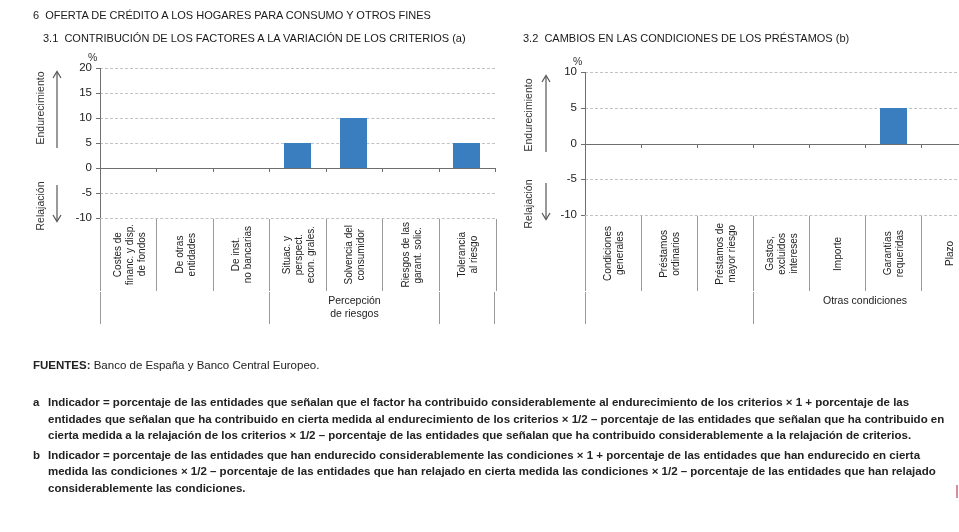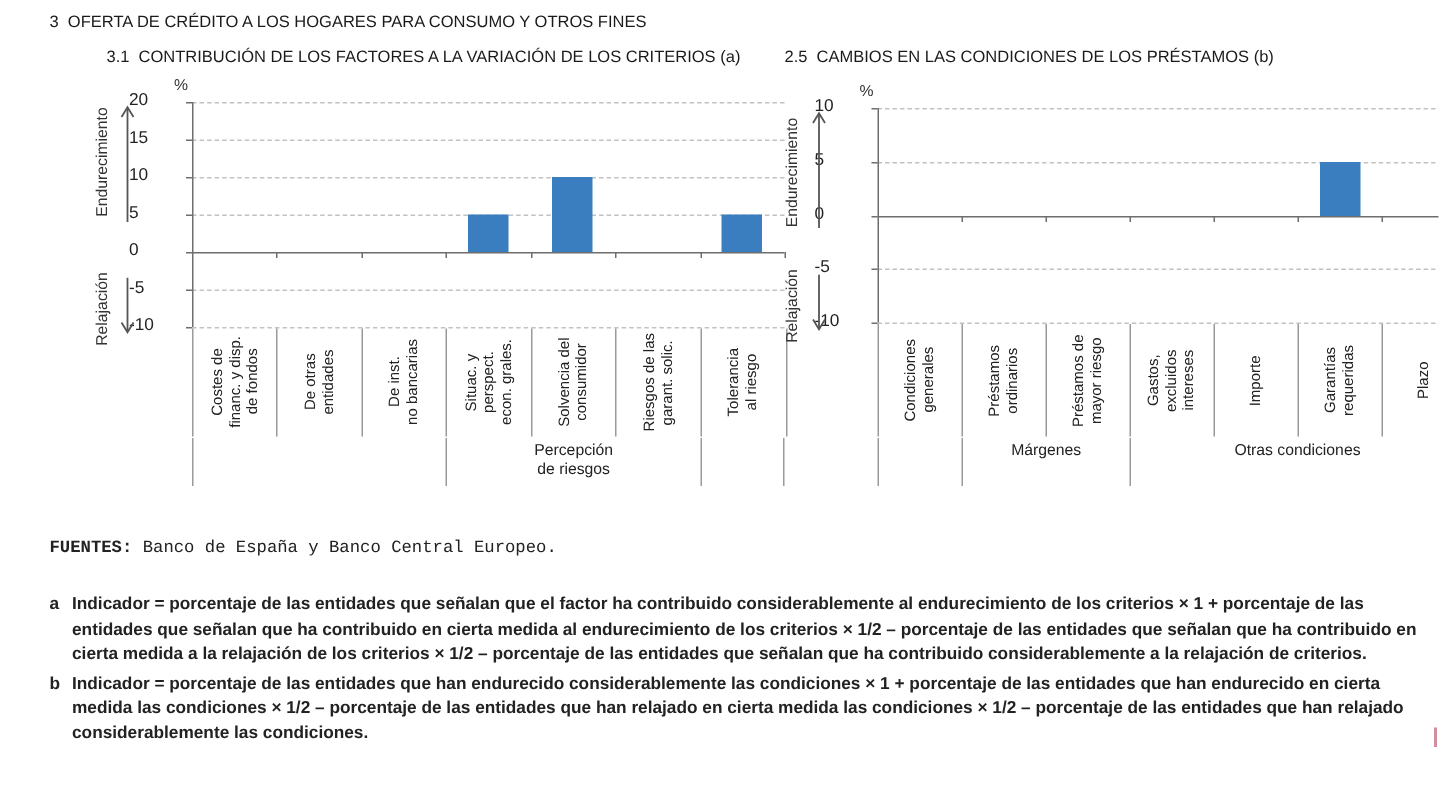--- a/index.html
+++ b/index.html
@@ -2,58 +2,58 @@
 <html><head>
 <meta charset="utf-8">
 <style>
   html,body{margin:0;padding:0;}
   body{
     width:959px;height:532px;position:relative;overflow:hidden;background:#ffffff;
     font-family:"Liberation Sans",sans-serif;color:#1f1f1f;
   }
   .page-header{position:absolute;left:33px;top:9px;font-size:11px;white-space:pre;color:#1a1a1a;}
   .chart{position:absolute;top:30px;height:300px;}
-  #chartA{left:0;width:515px;margin-left:28px;}
+  #chartA{left:0;width:515px;}
   #chartB{left:520px;width:440px;}
   .chart-title{position:absolute;top:2px;font-size:11px;white-space:pre;color:#1a1a1a;}
   #chartA .chart-title{left:43px;}
   #chartB .chart-title{left:3px;}
   .chart-canvas{position:absolute;left:0;top:0;right:0;bottom:0;}
   .gridline{position:absolute;height:0;border-top:1px dashed #c2c2c2;}
   .zeroline{position:absolute;height:1px;background:#6e6e6e;}
   .yaxis{position:absolute;width:1px;background:#6e6e6e;}
-  .ytick-label{position:absolute;width:34px;text-align:left;font-size:11.5px;color:#222;}
+  .ytick-label{position:absolute;width:34px;text-align:right;font-size:11.5px;color:#222;}
   .axis-tick{position:absolute;width:4px;height:1px;background:#6e6e6e;}
   .btick{position:absolute;width:1px;height:4px;background:#6e6e6e;}
   .bar{position:absolute;}
   .pct{position:absolute;font-size:10.5px;color:#333;}
   .dir-word{position:absolute;width:100px;height:14px;line-height:14px;text-align:center;
     font-size:10.5px;color:#333;transform:rotate(-90deg);}
   .arrow-svg{position:absolute;}
   .cat-cell{position:absolute;display:flex;align-items:center;justify-content:center;
     border-left:1px solid #9a9a9a;overflow:hidden;}
   .cat-cell.last{border-right:1px solid #9a9a9a;}
   .cat-label{writing-mode:vertical-rl;transform:rotate(180deg);white-space:pre-line;
     font-size:10px;line-height:1.18;text-align:center;color:#222;}
   .grp-cell{position:absolute;display:flex;justify-content:center;align-items:flex-start;
     border-left:1px solid #9a9a9a;font-size:10.5px;line-height:1.25;text-align:center;
     white-space:pre-line;color:#222;padding-top:2px;box-sizing:border-box;}
   .grp-cell.last{border-right:1px solid #9a9a9a;}
   .notes{position:absolute;left:33px;right:13px;top:359px;font-size:11.5px;color:#222;}
-  .sources{margin-bottom:23px;font-family:Liberation Mono, monospace;}
+  .sources{margin-bottom:23px;}
   .fw-b{font-weight:bold;}
   .footnote{display:flex;line-height:16.5px;margin-bottom:3px;}
   .fn-marker{flex:0 0 15px;font-weight:bold;}
   .fn-text{flex:1;font-weight:bold;}
   .edge-mark{position:absolute;left:956px;top:485px;width:2px;height:13px;background:#d58e9b;}
 </style>
 </head>
 <body>
 
-<div class="page-header">3  OFERTA DE CRÉDITO A LOS HOGARES PARA CONSUMO Y OTROS FINES</div>
+<div class="page-header">6  OFERTA DE CRÉDITO A LOS HOGARES PARA CONSUMO Y OTROS FINES</div>
 
 <div class="chart" id="chartA">
   <div class="chart-title">3.1  CONTRIBUCIÓN DE LOS FACTORES A LA VARIACIÓN DE LOS CRITERIOS (a)</div>
   <div class="chart-canvas">
       <div class="pct" style="left: 88px; top: 21px;">%</div>
       <div class="gridline" style="left: 100px; top: 38px; width: 395px;"></div>
       <div class="axis-tick" style="left: 96px; top: 38px;"></div>
       <div class="ytick-label" style="left: 58px; top: 31px;">20</div>
       <div class="gridline" style="left: 100px; top: 63px; width: 395px;"></div>
       <div class="axis-tick" style="left: 96px; top: 63px;"></div>
@@ -125,21 +125,21 @@
         <polyline points="2,8 6,1.5 10,8" stroke="#555" stroke-width="1.2" fill="none"></polyline>
       </svg>
       <svg width="12" height="38" class="arrow-svg" style="left: 51px; top: 155px;">
         <line x1="6" y1="0" x2="6" y2="36" stroke="#555" stroke-width="1.2" fill="none"></line>
         <polyline points="2,30 6,36.5 10,30" stroke="#555" stroke-width="1.2" fill="none"></polyline>
       </svg>
     </div>
 </div>
 
 <div class="chart" id="chartB">
-  <div class="chart-title">2.5  CAMBIOS EN LAS CONDICIONES DE LOS PRÉSTAMOS (b)</div>
+  <div class="chart-title">3.2  CAMBIOS EN LAS CONDICIONES DE LOS PRÉSTAMOS (b)</div>
   <div class="chart-canvas">
       <div class="pct" style="left: 53px; top: 25px;">%</div>
       <div class="gridline" style="left: 65px; top: 42px; width: 392px;"></div>
       <div class="axis-tick" style="left: 61px; top: 42px;"></div>
       <div class="ytick-label" style="left: 23px; top: 35px;">10</div>
       <div class="gridline" style="left: 65px; top: 77.75px; width: 392px;"></div>
       <div class="axis-tick" style="left: 61px; top: 77.75px;"></div>
       <div class="ytick-label" style="left: 23px; top: 70.75px;">5</div>
       <div class="zeroline" style="left: 65px; top: 113.5px; width: 392px;"></div>
       <div class="axis-tick" style="left: 61px; top: 113.5px;"></div>
@@ -179,21 +179,20 @@
         <span class="cat-label">Importe</span>
       </div>
       <div class="cat-cell" style="left: 345px; top: 186px; width: 56px; height: 75px;">
         <span class="cat-label">Garantías
 requeridas</span>
       </div>
       <div class="cat-cell last" style="left: 401px; top: 186px; width: 56px; height: 75px;">
         <span class="cat-label">Plazo</span>
       </div>
       <div class="grp-cell" style="left: 65px; top: 262px; width: 56px; height: 32px;"></div>
-      <div class="grp-cell" style="left: 121px; top: 262px; width: 112px; height: 32px;">Márgenes</div>
       <div class="grp-cell last" style="left: 233px; top: 262px; width: 224px; height: 32px;">Otras condiciones</div>
       <div class="dir-word" style="left: -42px; top: 78px;">Endurecimiento</div>
       <div class="dir-word" style="left: -42px; top: 167px;">Relajación</div>
       <svg width="12" height="78" class="arrow-svg" style="left: 20px; top: 44px;">
         <line x1="6" y1="78" x2="6" y2="2" stroke="#555" stroke-width="1.2" fill="none"></line>
         <polyline points="2,8 6,1.5 10,8" stroke="#555" stroke-width="1.2" fill="none"></polyline>
       </svg>
       <svg width="12" height="38" class="arrow-svg" style="left: 20px; top: 153px;">
         <line x1="6" y1="0" x2="6" y2="36" stroke="#555" stroke-width="1.2" fill="none"></line>
         <polyline points="2,30 6,36.5 10,30" stroke="#555" stroke-width="1.2" fill="none"></polyline>

